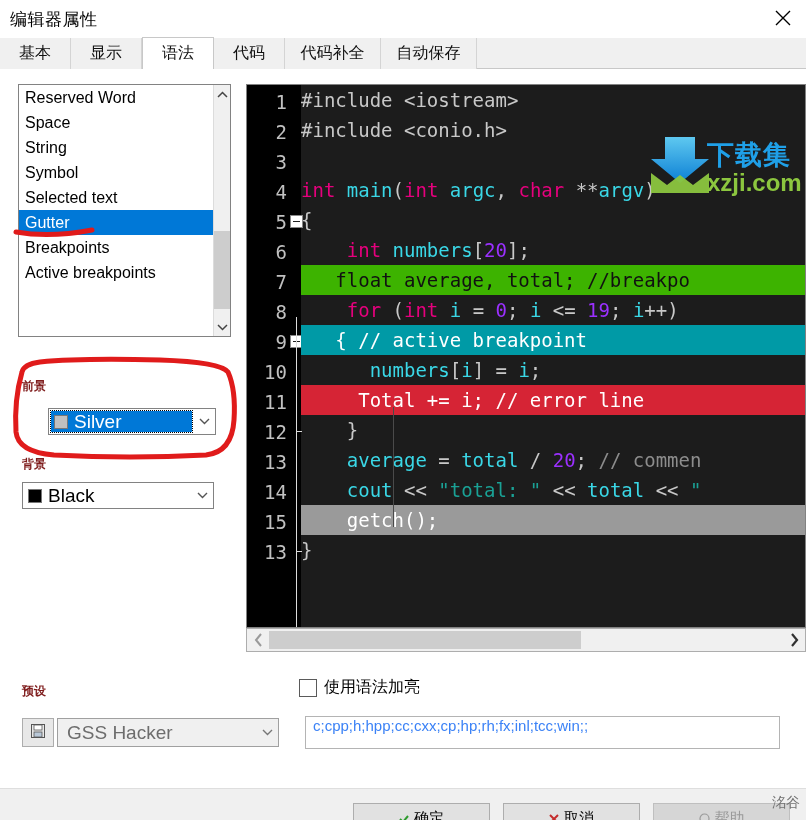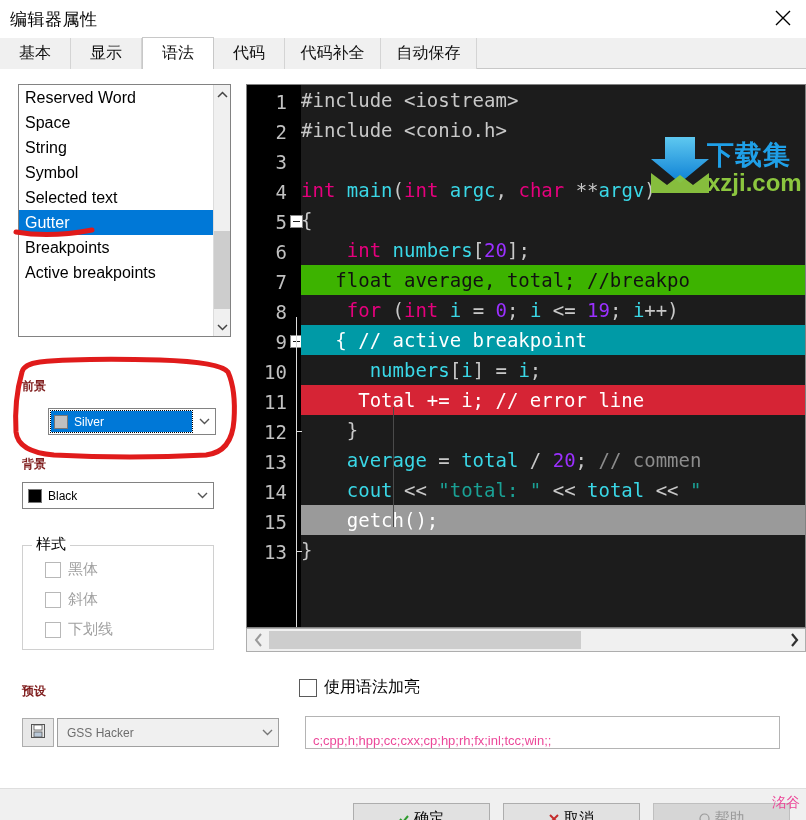--- a/index.html
+++ b/index.html
@@ -70,21 +70,21 @@
   }
 
   .section-label { position: absolute; font-size: 12px; color: #7f1d1d; font-weight: bold; }
 
   .combo {
     position: absolute; height: 27px; background: #ffffff;
     border: 1px solid #828282; display: flex; align-items: center;
     cursor: pointer;
   }
   .combo .swatch { width: 14px; height: 14px; margin-left: 5px; border: 1px solid #777; flex: 0 0 auto; }
-  .combo .ctext { font-size: 12px; color: #000; margin-left: 6px; flex: 1 1 auto; white-space: nowrap; }
+  .combo .ctext { font-size: 19px; color: #000; margin-left: 6px; flex: 1 1 auto; white-space: nowrap; }
   .combo .carrow {
     width: 22px; height: 100%; display: flex; align-items: center; justify-content: center;
     color: #555; font-size: 10px; flex: 0 0 auto;
   }
   .combo.focused .inner-hl {
     position: absolute; left: 2px; top: 2px; right: 23px; bottom: 2px;
     background: #0078d7; outline: 1px dotted #000;
   }
   .combo.focused .swatch { position: relative; z-index: 2; }
   .combo.focused .ctext { position: relative; z-index: 2; color: #ffffff; }
@@ -148,32 +148,32 @@
     position: absolute; left: 246px; top: 628px; width: 560px; height: 24px;
     background: #f0f0f0; border: 1px solid #adadad; display: flex; align-items: center;
   }
   .hs-arrow { width: 22px; height: 100%; display: flex; align-items: center; justify-content: center; cursor: pointer; }
   .hs-track { position: relative; flex: 1 1 auto; height: 100%; }
   .hs-thumb { position: absolute; left: 0; top: 2px; height: 18px; width: 312px; background: #cdcdcd; cursor: pointer; }
 
   
   .textbox-disabled {
     position: absolute; background: #ffffff; border: 1px solid #b4b4b4;
-    display: flex; align-items: flex-end; padding-left: 7px;
-    font-size: 13px; color: #ec4899; white-space: nowrap;
+    display: flex; align-items: flex-start; padding-left: 7px;
+    font-size: 15px; color: #3b82f6; white-space: nowrap;
   }
   .footer-sep { position: absolute; left: 0; top: 788px; width: 806px; height: 1px; background: #dedede; }
   .footer { position: absolute; left: 0; top: 789px; width: 806px; height: 31px; background: #f0f0f0; }
   .dlg-btn {
     position: absolute; height: 30px; background: #e1e1e1; border: 1px solid #adadad;
     display: flex; align-items: center; justify-content: center; gap: 5px;
     font-size: 15px; color: #000; cursor: pointer; overflow: hidden;
   }
   .dlg-btn.disabled { background: #d6d6d6; border-color: #bfbfbf; color: #9a9a9a; }
-  .brand { position: absolute; right: 6px; top: 794px; font-size: 14px; color: #ec4899; }
+  .brand { position: absolute; right: 6px; top: 794px; font-size: 14px; color: #737373; }
 
   
   .anno { position: absolute; pointer-events: none; }
   .wm { position: absolute; pointer-events: none; }
 </style>
 </head>
 <body>
 
 <div id="root">
 
@@ -239,35 +239,20 @@
   <div class="combo" style="left:22px; top:482px; width:192px;">
     <div class="swatch" style="background:#000000;"></div>
     <div class="ctext">Black</div>
     <div class="carrow">
       <svg width="11" height="7" viewBox="0 0 11 7">
           <path d="M1 1 L5.5 5.5 L10 1" stroke="#555" stroke-width="1.4" fill="none"></path>
         </svg>
     </div>
   </div>
 
-  <div class="groupbox" style="left:22px; top:545px; width:192px; height:105px;">
-    <span class="gb-title">样式</span>
-    <div class="chk-row" style="left:22px; top:14px;">
-      <span class="chkbox"></span>
-      <span class="chk-label">黑体</span>
-    </div>
-    <div class="chk-row" style="left:22px; top:44px;">
-      <span class="chkbox"></span>
-      <span class="chk-label">斜体</span>
-    </div>
-    <div class="chk-row" style="left:22px; top:74px;">
-      <span class="chkbox"></span>
-      <span class="chk-label">下划线</span>
-    </div>
-  </div>
 
   <div class="section-label" style="left:22px; top:683px;">预设</div>
   <div class="icon-btn" style="left:22px; top:718px;">
     <span>
       <svg width="16" height="16" viewBox="0 0 16 16">
         <rect x="1.5" y="1.5" width="13" height="13" fill="#e8e8e8" stroke="#555" stroke-width="1"></rect>
         <rect x="4" y="2" width="8" height="5" fill="#ffffff" stroke="#555" stroke-width="0.8"></rect>
         <rect x="4" y="9" width="8" height="5" fill="#b9c8d8" stroke="#555" stroke-width="0.8"></rect>
       </svg>
     </span>

